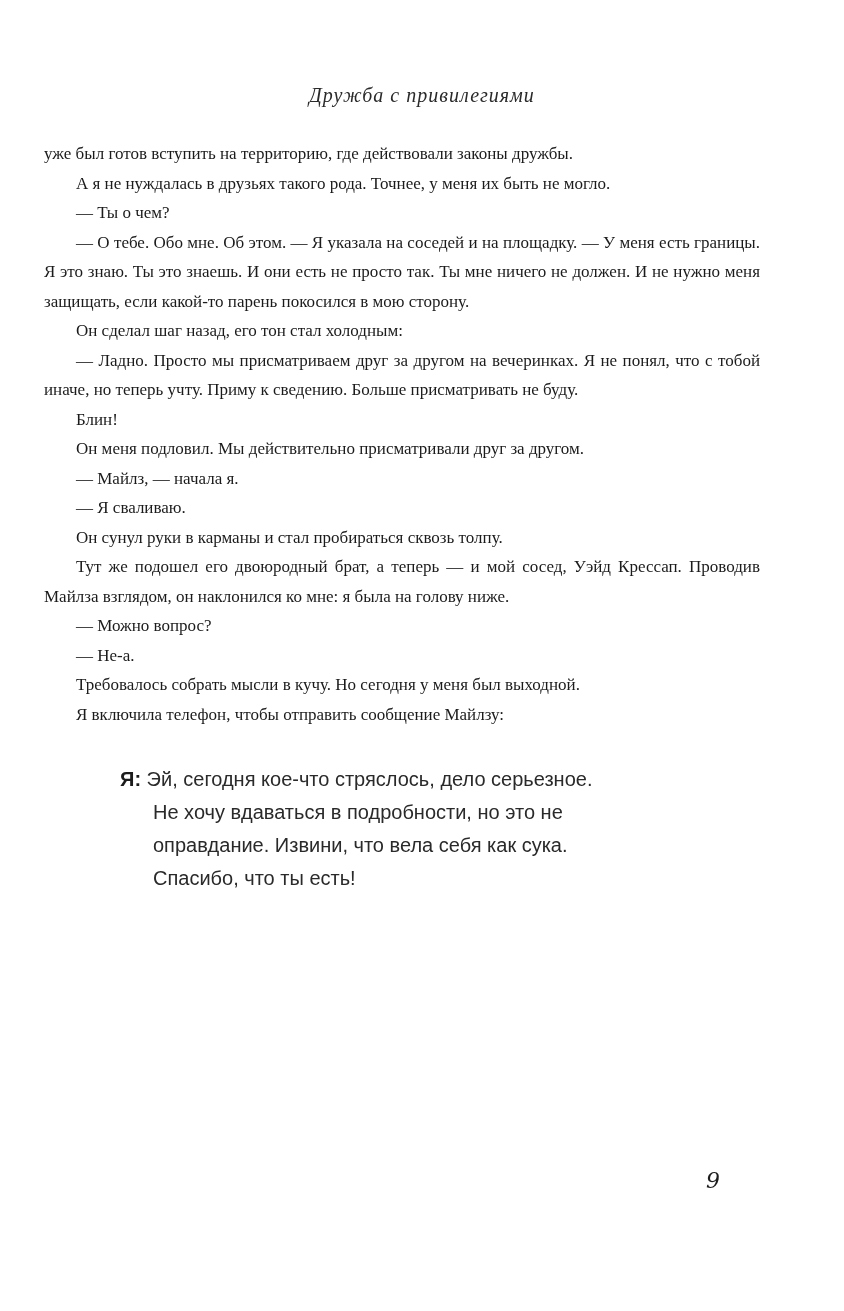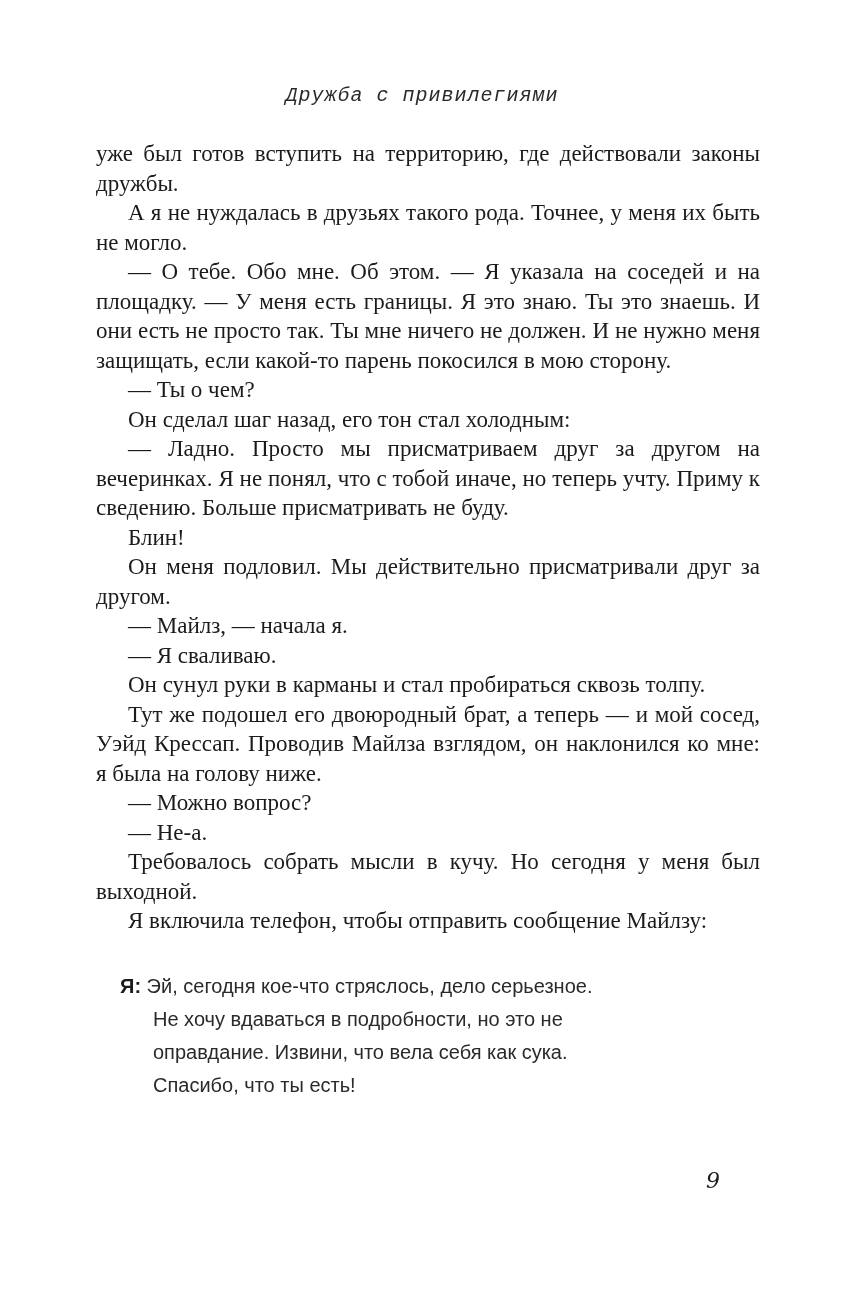--- a/index.html
+++ b/index.html
@@ -13,29 +13,29 @@
     height: 1311px;
     background: #ffffff;
     color: #1b1b1b;
     font-family: "Liberation Serif", serif;
     overflow: hidden;
     box-sizing: border-box;
   }
   .running-head {
     padding-top: 84px;
     text-align: center;
-    font-family: Liberation Mono, monospace;
+    font-family: Liberation Serif, serif;
     font-style: italic;
     font-size: 20px;
     letter-spacing: 1px;
     color: #2a2a2a;
   }
   .body-text {
-    margin: 32px 84px 0 96px;
-    font-size: 23px;
+    margin: 32px 84px 0 44px;
+    font-size: 17px;
     line-height: 29.5px;
     text-align: justify;
     hyphens: auto;
     -webkit-hyphens: auto;
   }
   .body-text p {
     margin: 0;
     padding: 0;
     text-indent: 32px;
   }
@@ -73,22 +73,22 @@
 </head>
 <body>
 
 <div class="book-page">
 
   <div class="running-head">Дружба с привилегиями</div>
 
   <div class="body-text">
     <p class="no-indent">уже был готов вступить на территорию, где действовали законы дружбы.</p>
     <p>А я не нуждалась в друзьях такого рода. Точнее, у меня их быть не могло.</p>
+    <p>— Ты о чем?</p>
     <p>— О тебе. Обо мне. Об этом. — Я указала на соседей и на площадку. — У меня есть границы. Я это знаю. Ты это знаешь. И они есть не просто так. Ты мне ничего не должен. И не нужно меня защищать, если какой-то парень покосился в мою сторону.</p>
-    <p>— Ты о чем?</p>
     <p>Он сделал шаг назад, его тон стал холодным:</p>
     <p>— Ладно. Просто мы присматриваем друг за другом на вечеринках. Я не понял, что с тобой иначе, но теперь учту. Приму к сведению. Больше присматривать не буду.</p>
     <p>Блин!</p>
     <p>Он меня подловил. Мы действительно присматривали друг за другом.</p>
     <p>— Майлз, — начала я.</p>
     <p>— Я сваливаю.</p>
     <p>Он сунул руки в карманы и стал пробираться сквозь толпу.</p>
     <p>Тут же подошел его двоюродный брат, а теперь — и мой сосед, Уэйд Крессап. Проводив Майлза взглядом, он наклонился ко мне: я была на голову ниже.</p>
     <p>— Можно вопрос?</p>
     <p>— Не-а.</p>

